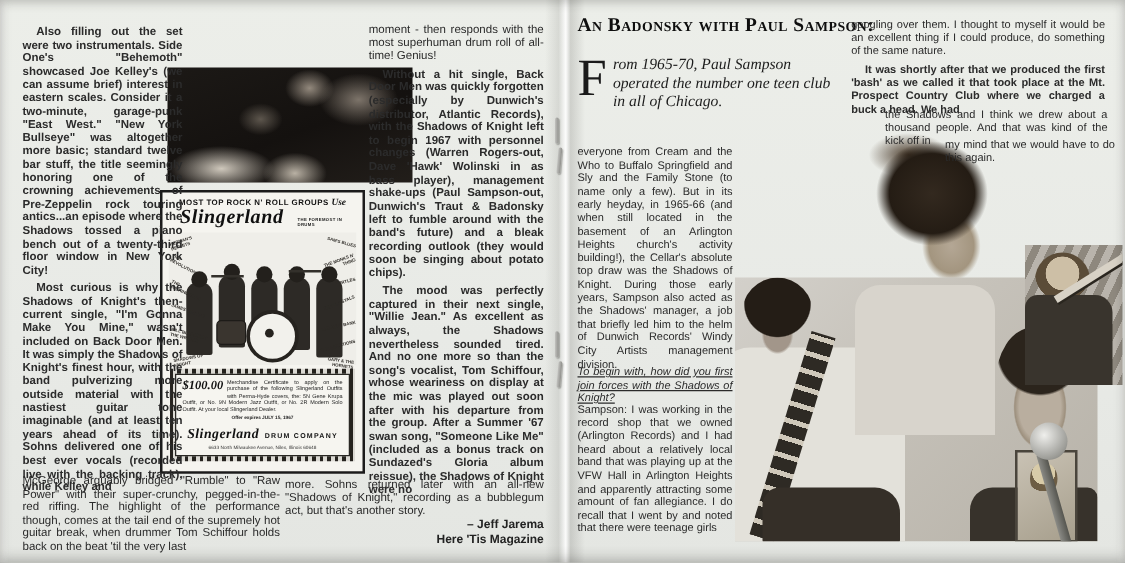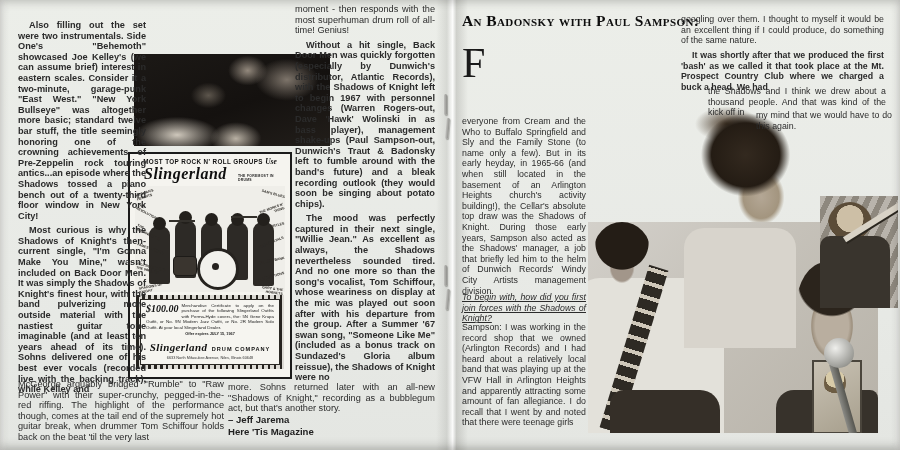--- a/index.html
+++ b/index.html
@@ -12,21 +12,21 @@
   .fold{position:absolute;left:436px;top:0;width:32px;height:450px;z-index:5;
         background:linear-gradient(90deg,rgba(0,0,0,0) 0%,rgba(90,90,85,.14) 34%,rgba(255,255,255,.85) 52%,rgba(90,90,85,.20) 64%,rgba(0,0,0,0) 100%);}
   .staple{position:absolute;left:444px;width:12px;height:50px;z-index:6;}
   .rod{position:absolute;width:3px;height:21px;border-radius:2px;
        background:linear-gradient(90deg,#c2c2bf,#8f8f8b);box-shadow:1px 1px 1px rgba(60,60,55,.35);}
   .rod.b{top:24px;left:2px;transform:rotate(5deg);}
   .txt{position:absolute;color:#2b2b2b;font-size:9.2px;line-height:10.6px;text-align:justify;z-index:10;}
   .txt p{margin:0 0 4px 0;}
   .ind{text-indent:11px;font-weight:bold;}
   .sm{font-size:8.8px;line-height:10.6px;}
-  .byline{font-weight:bold;text-align:left;font-size:9.6px;line-height:11.5px;color:#222;}
+  .byline{font-weight:bold;text-align:right;font-size:9.6px;line-height:11.5px;color:#222;}
   
   .photo1{position:absolute;left:134px;top:54px;width:196px;height:92px;z-index:2;overflow:hidden;
           background:radial-gradient(45px 30px at 78% 28%,#7d746a 0%,rgba(40,36,32,0) 70%),
                      radial-gradient(26px 20px at 58% 18%,#93897d 0%,rgba(40,36,32,0) 75%),
                      radial-gradient(60px 26px at 22% 88%,#cfc8bc 0%,rgba(40,36,32,0) 70%),
                      radial-gradient(34px 22px at 52% 92%,#b9b1a4 0%,rgba(40,36,32,0) 75%),
                      radial-gradient(22px 16px at 38% 45%,#5d564d 0%,rgba(40,36,32,0) 80%),
                      linear-gradient(160deg,#1c1916 0%,#14110f 55%,#221e1a 100%);}
   
   .ad{position:absolute;left:128px;top:152px;width:160px;height:223px;background:#f5f4ef;
@@ -155,37 +155,38 @@
         <div class="cert-exp">Offer expires JULY 15, 1967</div>
         <div class="cert-co">
           <span class="co-script">Slingerland</span>
           <span class="co-type">DRUM COMPANY</span>
           <div class="co-addr">6633 North Milwaukee Avenue, Niles, Illinois 60648</div>
         </div>
       </div>
     </div>
   </div>
 
-  <div class="txt" style="left:295px;top:4px;width:140px">
+  <div class="txt" style="left:295px;top:18px;width:140px">
     <p>moment -  then responds with the most superhuman drum roll of all-time!  Genius!</p>
     <p class="ind">Without a hit single, Back Door Men was quickly forgotten (especially by Dunwich's distributor, Atlantic Records), with the Shadows of Knight left to begin 1967 with personnel changes (Warren Rogers-out, Dave 'Hawk' Wolinski in as bass player), management shake-ups (Paul Sampson-out, Dunwich's Traut &amp; Badonsky left to fumble around with the band's future) and a bleak recording outlook (they would soon be singing about potato chips).</p>
     <p class="ind">The mood was perfectly captured in their next single, "Willie Jean."  As excellent as always, the Shadows nevertheless sounded tired.  And no one more so than the song's vocalist, Tom Schiffour, whose weariness on display at the mic was played out soon after with his departure from the group.  After a Summer '67 swan song, "Someone Like Me" (included as a bonus track on Sundazed's Gloria album reissue), the Shadows of Knight were no</p>
   </div>
 
   <div class="txt" style="left:18px;top:379px;width:206px">McGeorge arguably bridged "Rumble" to "Raw Power" with their super-crunchy, pegged-in-the-red riffing.  The highlight of the performance though, comes at the tail end of the supremely hot guitar break, when drummer Tom Schiffour holds back on the beat 'til the very last</div>
   <div class="txt" style="left:228px;top:382px;width:207px">more.  Sohns returned later with an all-new "Shadows of Knight," recording as a bubblegum act, but that's another story.</div>
   <div class="txt byline" style="left:228px;top:414px;width:207px">
     <div>– Jeff Jarema</div>
     <div>Here 'Tis Magazine</div>
   </div>
 
   <div class="r-head">An Badonsky with Paul Sampson:</div>
 
   <div class="intro">
     <span class="dropcap">F</span>
+    <span>rom 1965-70, Paul Sampson operated the number one teen club in all of Chicago.</span>
   </div>
 
   <div class="txt sm" style="left:462px;top:116px;width:124px">
     <p>everyone from Cream and the Who to Buffalo Springfield and Sly and the Family Stone (to name only a few).  But in its early heyday, in 1965-66 (and when still located in the basement of an Arlington Heights church's activity building!), the Cellar's absolute top draw was the Shadows of Knight.  During those early years, Sampson also acted as the Shadows' manager, a job that briefly led him to the helm of Dunwich Records' Windy City Artists management division.</p>
   </div>
   <div class="txt sm q" style="left:462px;top:292px;width:124px">To begin with, how did you first join forces with the Shadows of Knight?</div>
   <div class="txt sm" style="left:462px;top:322px;width:124px">Sampson:  I was working in the record shop that we owned (Arlington Records) and I had heard about a relatively local band that was playing up at the VFW Hall in Arlington Heights and apparently attracting some amount of fan allegiance.  I do recall that I went by and noted that there were teenage girls</div>
 
   <div class="txt sm ind" style="left:681px;top:50px;width:203px">It was shortly after that we produced the first 'bash' as we called it that took place at the Mt. Prospect Country Club where we charged a buck a head. We had</div>
   <div class="txt sm" style="left:681px;top:14px;width:203px">googling over them.  I thought to myself it would be an excellent thing if I could produce, do something of the same nature.</div>

